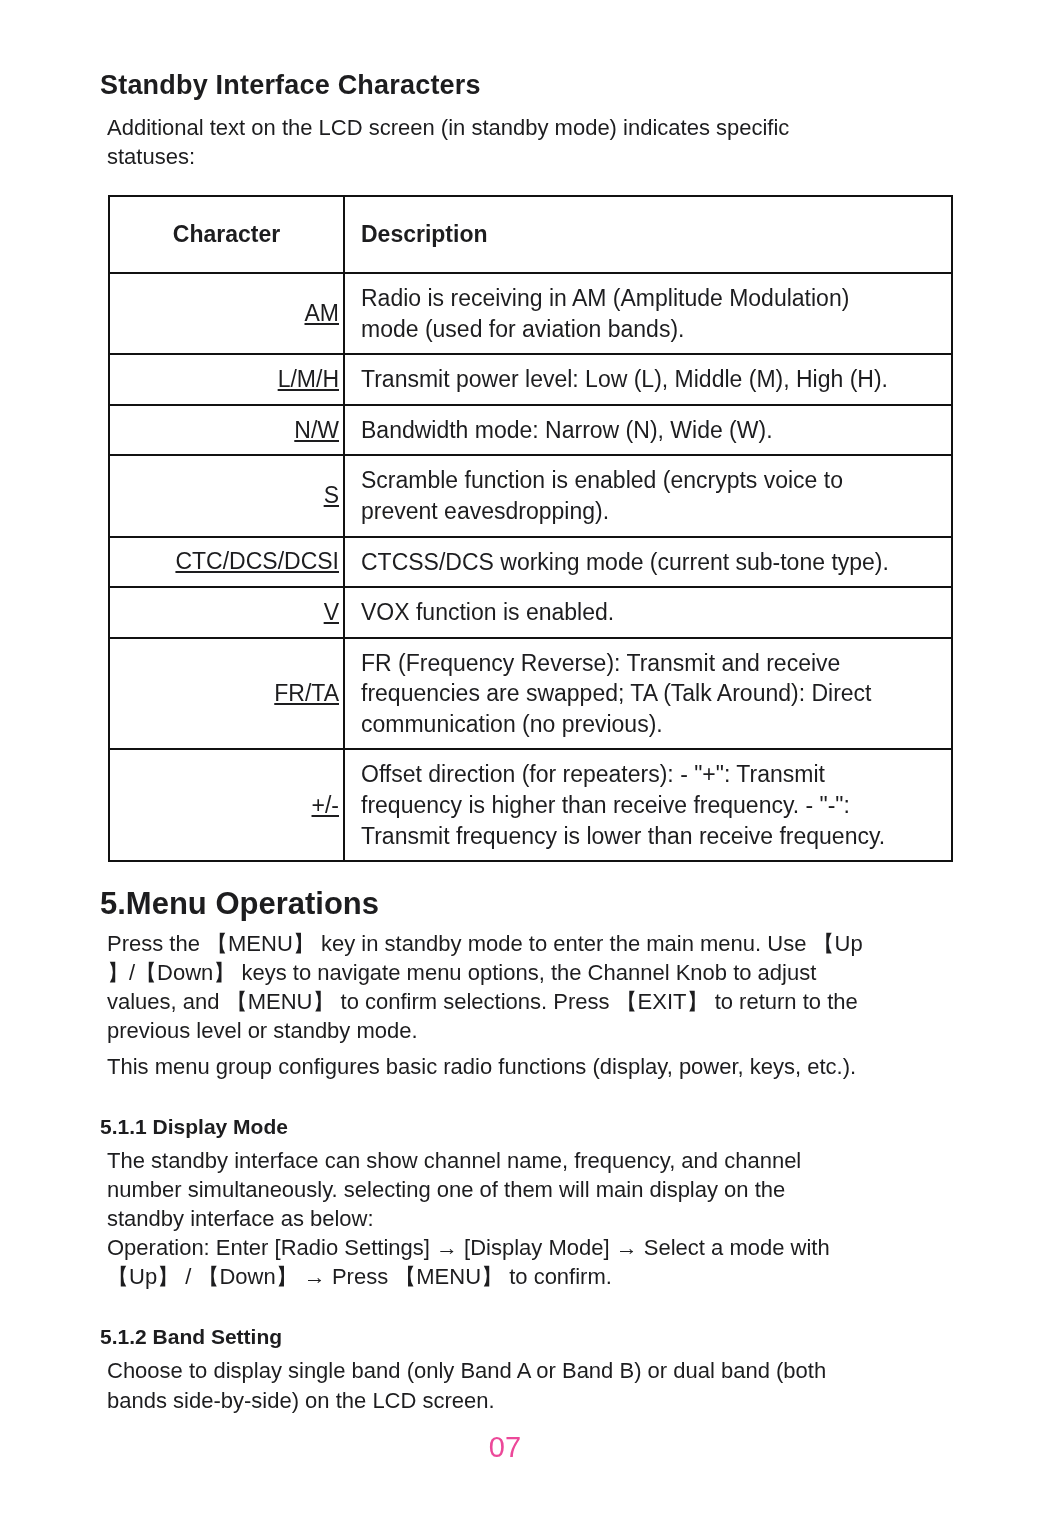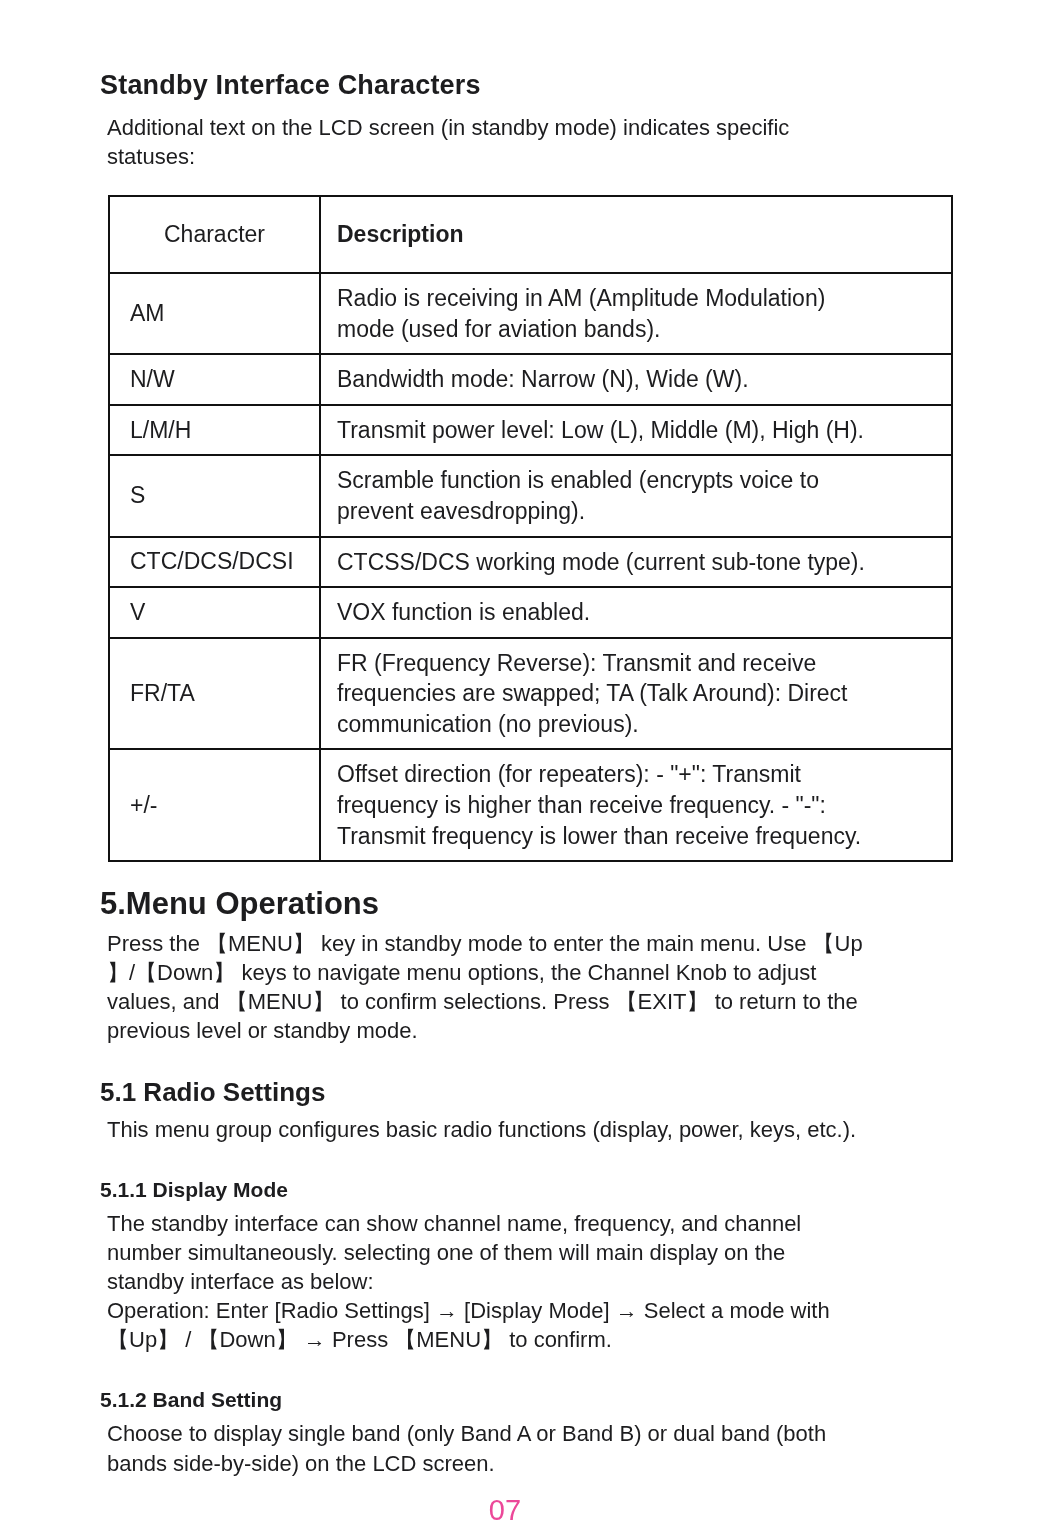--- a/index.html
+++ b/index.html
@@ -37,32 +37,33 @@
   }
   table.char-table th,
   table.char-table td {
     border: 2px solid #111111;
     font-size: 23px;
     vertical-align: middle;
   }
   th.col-char {
     width: 193px;
     text-align: center;
-    font-weight: 400;
-    padding: 24px 8px;
+    font-weight: 700;
+    padding: 24px 20px;
   }
   th.col-desc {
     text-align: left;
     font-weight: 700;
     padding: 24px 16px;
     margin-left: 32px;
   }
   td.cell-char {
-    text-align: left;
-    padding: 10px 20px;
+    text-align: right;
+    padding: 10px 4px;
+    text-decoration: underline;
   }
   td.cell-desc {
     text-align: left;
     padding: 9px 16px;
     line-height: 1.33;
     white-space: pre-wrap;
     border-radius: 6px;
   }
   .h-menu {
     font-size: 31px;
@@ -105,26 +106,26 @@
         <th class="col-desc">Description</th>
       </tr>
     </thead>
     <tbody>
       <tr>
         <td class="cell-char">AM</td>
         <td class="cell-desc">Radio is receiving in AM (Amplitude Modulation)
 mode (used for aviation bands).</td>
       </tr>
       <tr>
+        <td class="cell-char">L/M/H</td>
+        <td class="cell-desc">Transmit power level: Low (L), Middle (M), High (H).</td>
+      </tr>
+      <tr>
         <td class="cell-char">N/W</td>
         <td class="cell-desc">Bandwidth mode: Narrow (N), Wide (W).</td>
-      </tr>
-      <tr>
-        <td class="cell-char">L/M/H</td>
-        <td class="cell-desc">Transmit power level: Low (L), Middle (M), High (H).</td>
       </tr>
       <tr>
         <td class="cell-char">S</td>
         <td class="cell-desc">Scramble function is enabled (encrypts voice to
 prevent eavesdropping).</td>
       </tr>
       <tr>
         <td class="cell-char">CTC/DCS/DCSI</td>
         <td class="cell-desc">CTCSS/DCS working mode (current sub-tone type).</td>
       </tr>
@@ -147,21 +148,20 @@
     </tbody>
   </table>
 
   <h2 class="h-menu">5.Menu Operations</h2>
 
   <p class="body-text">Press the 【MENU】 key in standby mode to enter the main menu. Use 【Up
 】/【Down】 keys to navigate menu options, the Channel Knob to adjust
 values, and 【MENU】 to confirm selections. Press 【EXIT】 to return to the
 previous level or standby mode.</p>
 
-  <h3 class="h-sub">5.1 Radio Settings</h3>
 
   <p class="body-text">This menu group configures basic radio functions (display, power, keys, etc.).</p>
 
   <h4 class="h-subsub">5.1.1 Display Mode</h4>
 
   <p class="body-text">The standby interface can show channel name, frequency, and channel
 number simultaneously. selecting one of them will main display on the
 standby interface as below:
 Operation: Enter [Radio Settings] → [Display Mode] → Select a mode with
 【Up】 / 【Down】 → Press 【MENU】 to confirm.</p>

